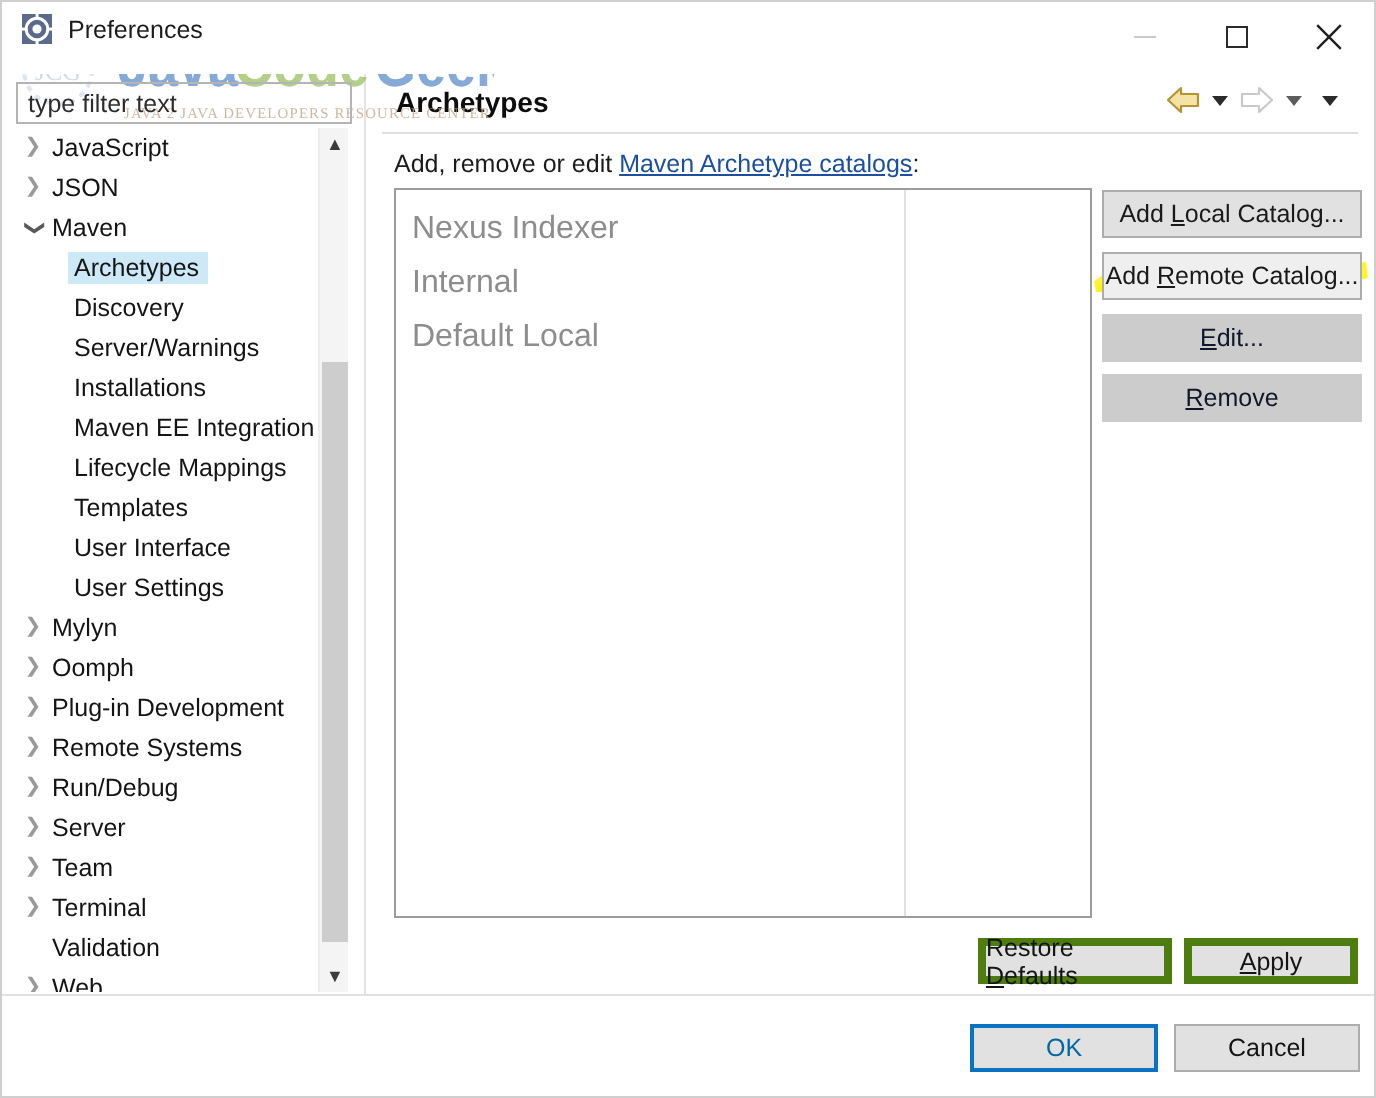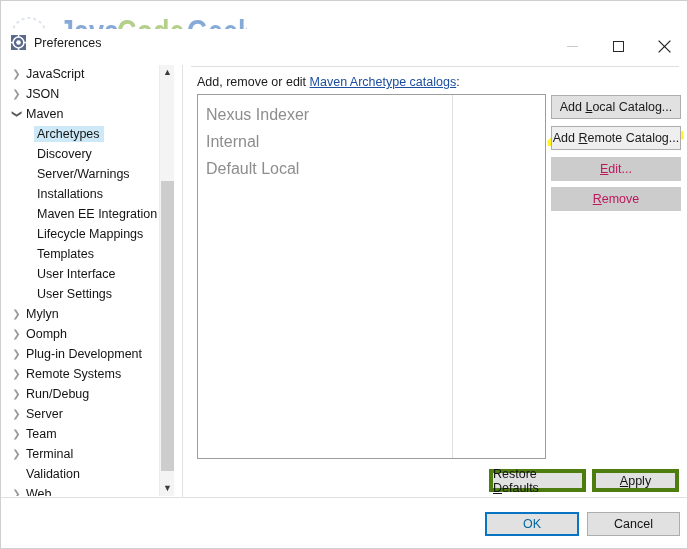--- a/index.html
+++ b/index.html
@@ -30,21 +30,20 @@
   }
 
   
   #titlebar {
     position: absolute;
     left: 0; top: 0;
     width: 686px;
     height: 36px;
     background: #ffffff;
     z-index: 40;
-    margin-top: 28px;
   }
   #title-left {
     position: absolute;
     left: 9px; top: 5px;
     display: flex;
     align-items: center;
     gap: 7px;
   }
   .app-icon {
     width: 17px; height: 17px;
@@ -281,21 +280,21 @@
     justify-content: center;
     z-index: 24;
   }
   .rbtn.enabled {
     background: #e1e1e1;
     border-color: #adadad;
   }
   .rbtn.disabled {
     background: #cccccc;
     border-color: #cccccc;
-    color: #be185d;
+    color: #0f172a;
   }
   .u { text-decoration: underline; }
 
   #btn-local  { top: 94px; }
   #btn-remote { top: 125px; background:#efefef; }
   #btn-edit   { top: 156px; }
   #btn-remove { top: 186px; }
 
   
   #marker {

